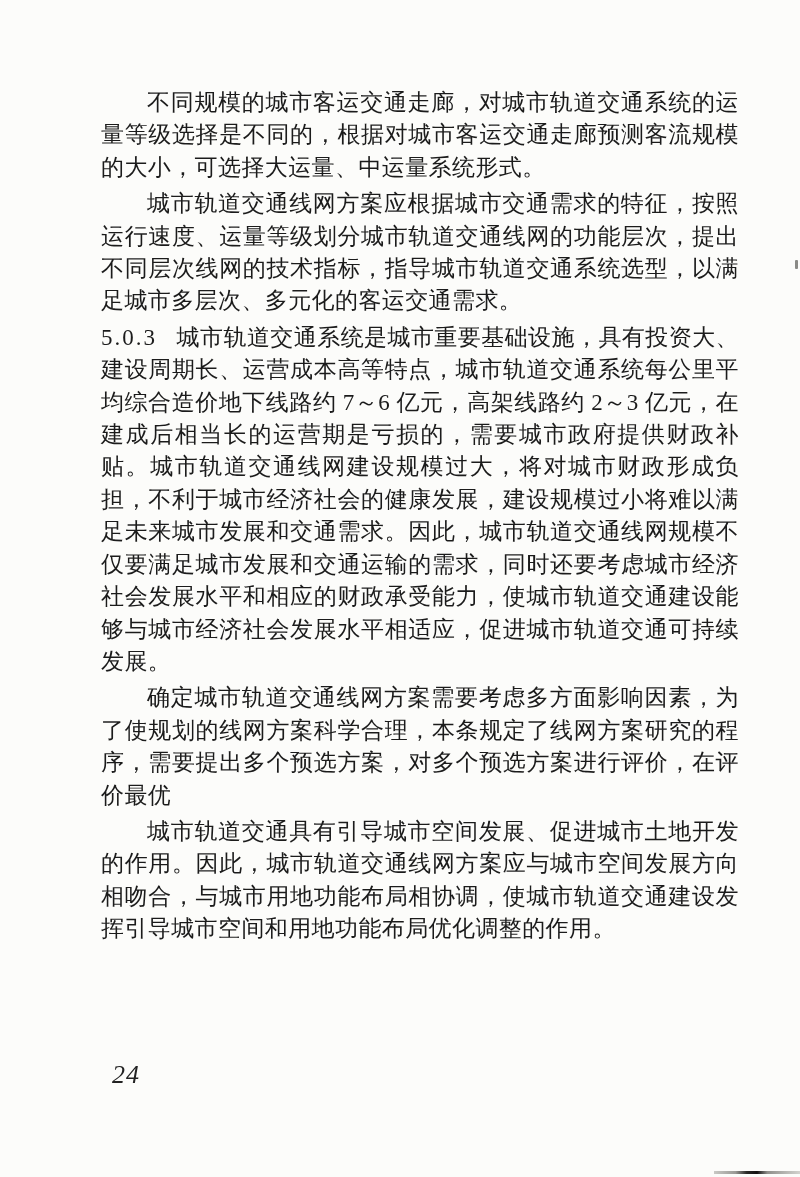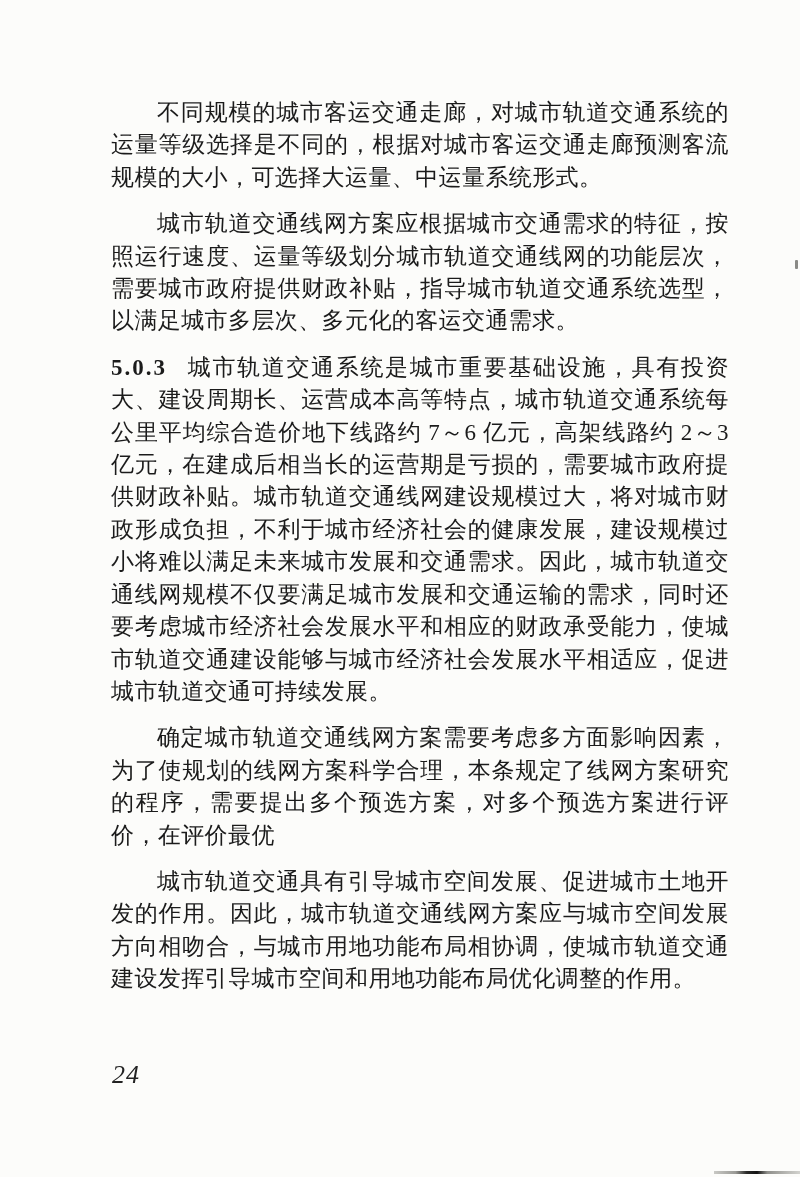--- a/index.html
+++ b/index.html
@@ -28,31 +28,31 @@
     left: 97px;
     top: 83px;
     width: 646px;
     font-size: 23px;
     line-height: 32.4px;
     text-align: justify;
     text-justify: inter-ideograph;
     letter-spacing: 0.4px;
   }
   .text-block p {
-    margin: 14px;
+    margin: 4px;
     padding: 0;
   }
   p.body-para {
     text-indent: 2em;
   }
   p.clause-para {
     text-indent: 0;
   }
   .clause-num {
-    font-weight: bold;
+    font-weight: normal;
     margin-right: 0.85em;
     letter-spacing: 2px;
   }
   .page-number {
     position: absolute;
     left: 112px;
     top: 1060px;
     font-size: 26px;
     font-style: italic;
     letter-spacing: 1px;
@@ -81,21 +81,21 @@
 </style>
 </head>
 <body>
 
 <div class="scan-page">
 
   <div class="text-block">
 
     <p class="body-para">不同规模的城市客运交通走廊，对城市轨道交通系统的运量等级选择是不同的，根据对城市客运交通走廊预测客流规模的大小，可选择大运量、中运量系统形式。</p>
 
-    <p class="body-para">城市轨道交通线网方案应根据城市交通需求的特征，按照运行速度、运量等级划分城市轨道交通线网的功能层次，需要城市政府提供财政补贴，指导城市轨道交通系统选型，以满足城市多层次、多元化的客运交通需求。</p>
+    <p class="body-para">城市轨道交通线网方案应根据城市交通需求的特征，按照运行速度、运量等级划分城市轨道交通线网的功能层次，提出不同层次线网的技术指标，指导城市轨道交通系统选型，以满足城市多层次、多元化的客运交通需求。</p>
 
     <p class="clause-para"><span class="clause-num">5.0.3</span><span>城市轨道交通系统是城市重要基础设施，具有投资大、建设周期长、运营成本高等特点，城市轨道交通系统每公里平均综合造价地下线路约 7～6 亿元，高架线路约 2～3 亿元，在建成后相当长的运营期是亏损的，需要城市政府提供财政补贴。城市轨道交通线网建设规模过大，将对城市财政形成负担，不利于城市经济社会的健康发展，建设规模过小将难以满足未来城市发展和交通需求。因此，城市轨道交通线网规模不仅要满足城市发展和交通运输的需求，同时还要考虑城市经济社会发展水平和相应的财政承受能力，使城市轨道交通建设能够与城市经济社会发展水平相适应，促进城市轨道交通可持续发展。</span></p>
 
 
     <p class="body-para">确定城市轨道交通线网方案需要考虑多方面影响因素，为了使规划的线网方案科学合理，本条规定了线网方案研究的程序，需要提出多个预选方案，对多个预选方案进行评价，在评价最优</p>
 
     <p class="body-para">城市轨道交通具有引导城市空间发展、促进城市土地开发的作用。因此，城市轨道交通线网方案应与城市空间发展方向相吻合，与城市用地功能布局相协调，使城市轨道交通建设发挥引导城市空间和用地功能布局优化调整的作用。</p>
 
   </div>
 

